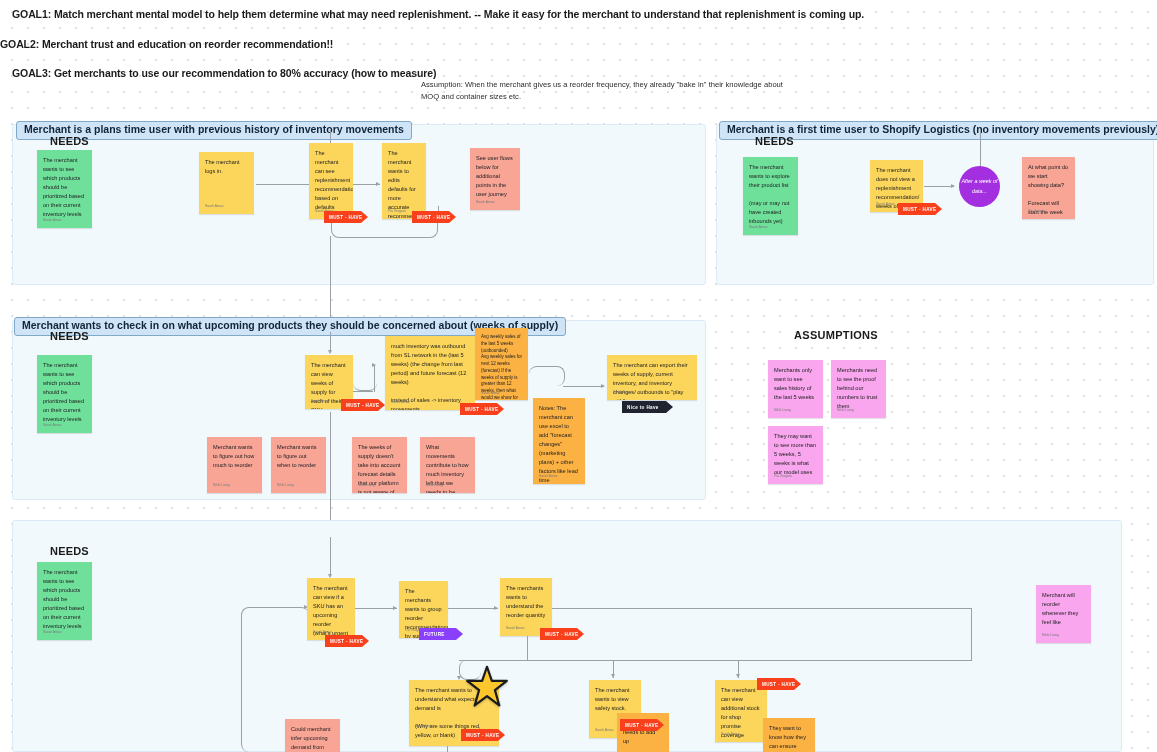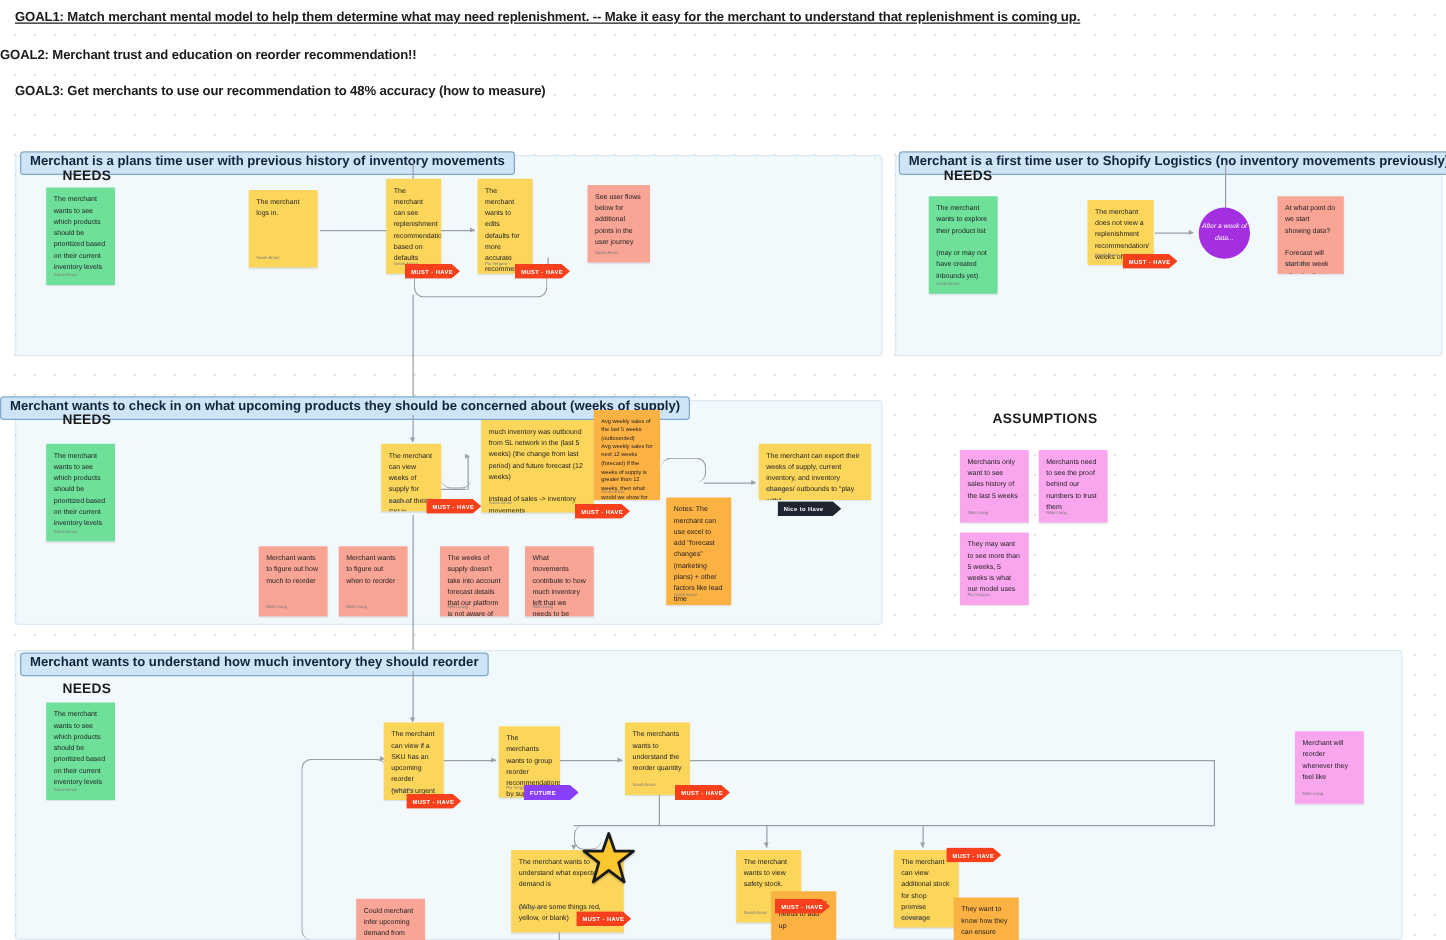--- a/index.html
+++ b/index.html
@@ -153,23 +153,24 @@
     width: 44px; height: 44px;
     color: #fcc72c;
     filter: drop-shadow(0 1px 1px rgba(0,0,0,.25));
   }
 </style>
 </head>
 <body>
 
 <div id="canvas">
 
-  <div class="goal" style="left:12px; top:8px;text-decoration:underline;">GOAL1: Match merchant mental model to help them determine what may need replenishment.  -- Make it easy for the merchant to understand that replenishment is coming up.</div>
+  <div class="goal" style="left:12px; top:8px;">GOAL1: Match merchant mental model to help them determine what may need replenishment.  -- Make it easy for the merchant to understand that replenishment is coming up.</div>
   <div class="goal" style="left:0; top:38px;">GOAL2: Merchant trust and education on reorder recommendation!!</div>
-  <div class="goal" style="left:12px; top:67px;">GOAL3: Get merchants to use our recommendation to 48% accuracy (how to measure)</div>
+  <div class="goal" style="left:12px; top:67px;">GOAL3: Get merchants to use our recommendation to 80% accuracy (how to measure)</div>
+  <div class="assumption-text" style="left:421px; top:79px;">Assumption: When the merchant gives us a reorder frequency, they already "bake in" their knowledge about MOQ and container sizes etc.</div>
 
   <div class="lane" style="left:12px; top:124px; width:694px; height:161px;"></div>
   <div class="lane-title" style="left:16px; top:121px;">Merchant is a plans time user with previous history of inventory movements</div>
   <div class="needs-label" style="left:50px; top:135px;">NEEDS</div>
 
   <div class="conn v" style="left:330px; top:130px; height:23px;"></div>
   <div class="arrow-d" style="left:327.5px; top:150px;"></div>
   <div class="conn h" style="left:256px; top:184px; width:62px;"></div>
   <div class="arrow-r" style="left:313px; top:181.5px;"></div>
   <div class="conn h" style="left:352px; top:184px; width:28px;"></div>
@@ -230,21 +231,21 @@
   <div class="circle-node" style="left:959px; top:166px; width:41px; height:41px;">After a week of data...</div>
 
   <div class="note pink" style="left:1022px; top:157px; width:53px; height:62px;">
     <div class="body">At what point do we start showing data?
 
 Forecast will start the week after the first sale on a SKU by SKU basis</div>
     <div class="author">Pia Vergara</div>
   </div>
 
   <div class="lane" style="left:12px; top:320px; width:694px; height:180px;"></div>
-  <div class="lane-title" style="left:0; top:317px;">Merchant wants to check in on what upcoming products they should be concerned about (weeks of supply)</div>
+  <div class="lane-title" style="left:14px; top:317px;">Merchant wants to check in on what upcoming products they should be concerned about (weeks of supply)</div>
   <div class="needs-label" style="left:50px; top:330px;">NEEDS</div>
 
   <div class="conn v" style="left:330px; top:332px; height:21px;"></div>
   <div class="arrow-d" style="left:327.5px; top:350px;"></div>
   <div class="conn v" style="left:330px; top:412px; height:125px;"></div>
 
   <div class="note green" style="left:37px; top:355px; width:55px; height:78px;">
     <div class="body">The merchant wants to see which products should be prioritized based on their current inventory levels</div>
     <div class="author">Sarah Arnaz</div>
   </div>
@@ -315,21 +316,20 @@
   <div class="note magenta" style="left:831px; top:360px; width:55px; height:58px;">
     <div class="body">Merchants need to see the proof behind our numbers to trust them</div>
     <div class="author">Nikki Liang</div>
   </div>
   <div class="note magenta" style="left:768px; top:426px; width:55px; height:58px;">
     <div class="body">They may want to see more than 5 weeks, 5 weeks is what our model uses</div>
     <div class="author">Pia Vergara</div>
   </div>
 
   <div class="lane" style="left:12px; top:520px; width:1110px; height:232px;"></div>
-  <div class="lane-title" style="left:16px; top:522px;">Merchant wants to understand how much inventory they should reorder</div>
   <div class="needs-label" style="left:50px; top:545px;">NEEDS</div>
 
   <div class="conn v" style="left:330px; top:537px; height:40px;"></div>
   <div class="arrow-d" style="left:327.5px; top:574px;"></div>
 
   <div class="note green" style="left:37px; top:562px; width:55px; height:78px;">
     <div class="body">The merchant wants to see which products should be prioritized based on their current inventory levels</div>
     <div class="author">Sarah Arnaz</div>
   </div>
 

